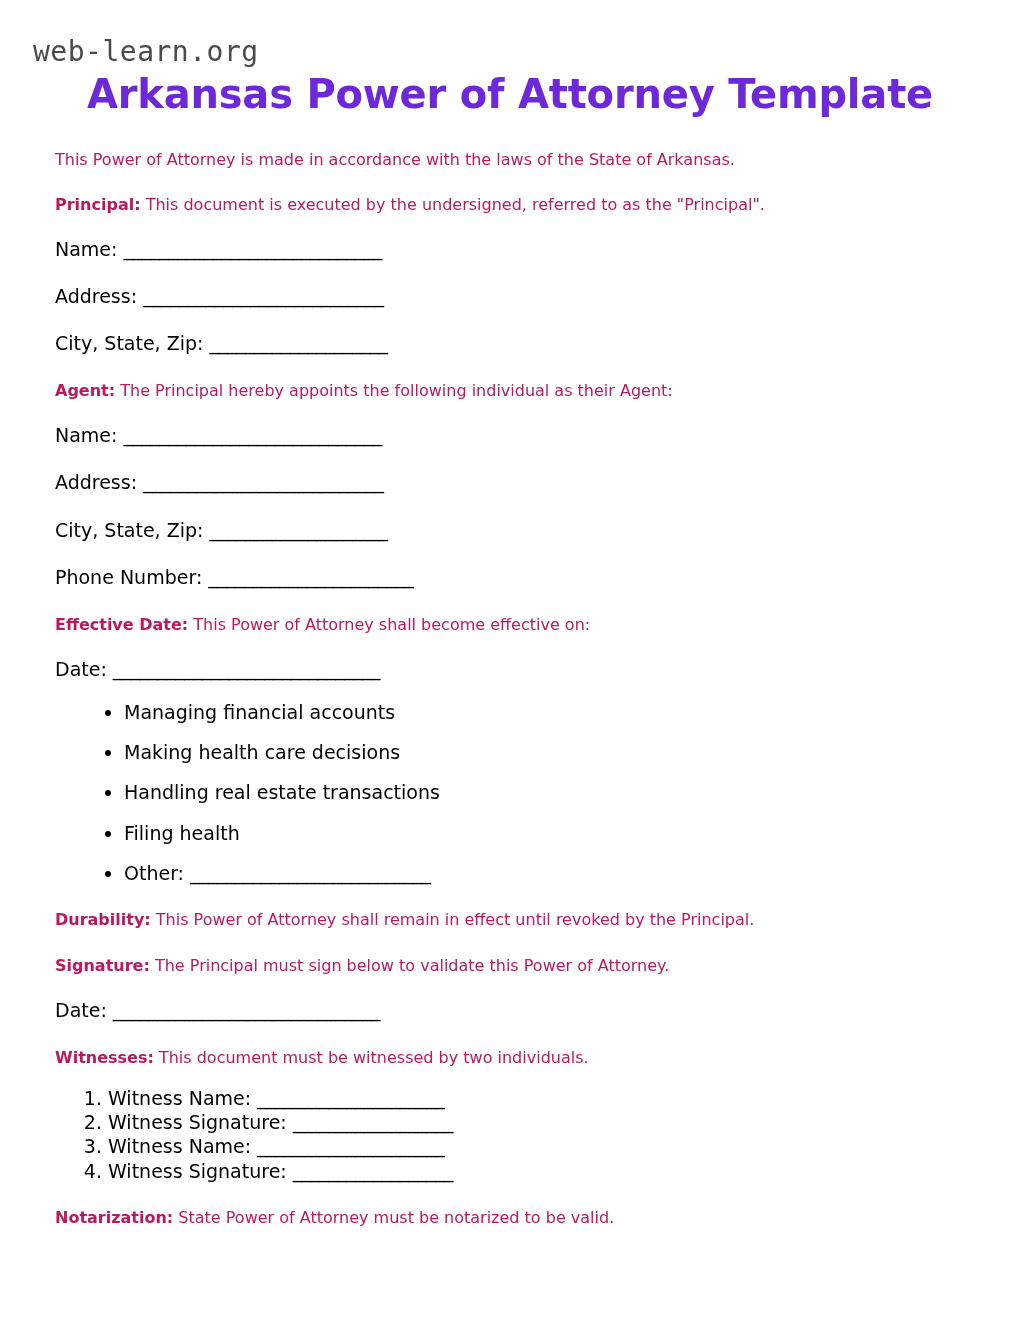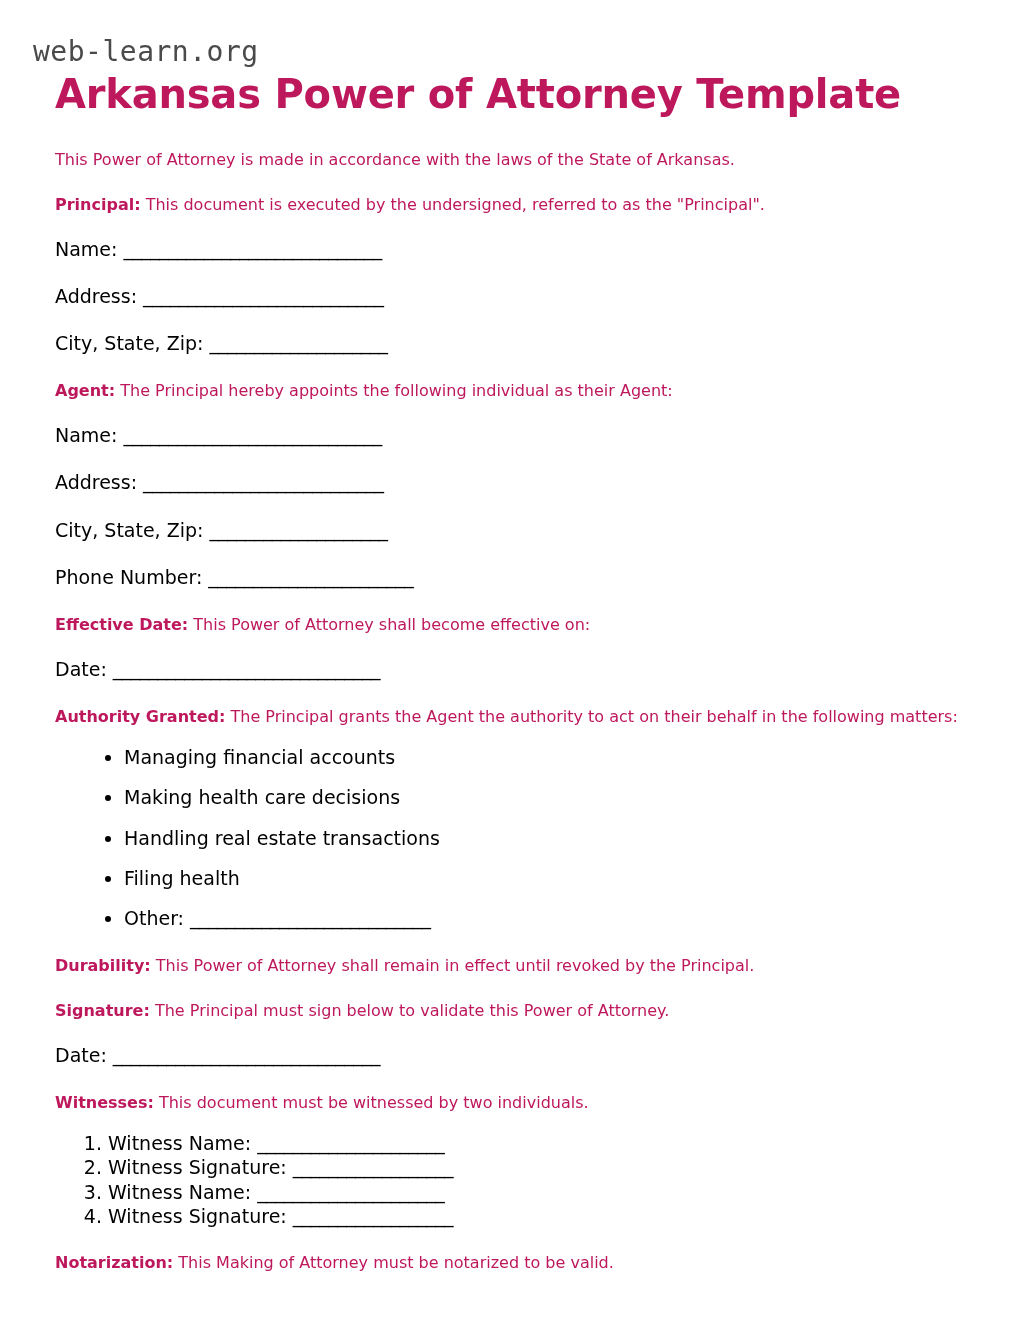--- a/index.html
+++ b/index.html
@@ -30,21 +30,22 @@
     letter-spacing: 0.5px;
     margin: 8px 0 0 -22px;
     white-space: nowrap;
   }
   .doc-title {
     font-size: 40px;
     font-weight: bold;
     line-height: 1.12;
     margin: 6px 0 0 0;
     letter-spacing: -0.2px;
-    color: #be185d;
+    color: #6d28d9;
+    text-align: center;
   }
   p.para {
     font-size: 16px;
     line-height: 1.32;
     margin: 24px 0 0 0;
     color: #be185d;
   }
   p.para.first {
     margin-top: 32px;
   }
@@ -113,21 +114,20 @@
   <p class="field"><span>Address: </span><span class="blank">___________________________</span></p>
 
   <p class="field"><span>City, State, Zip: </span><span class="blank">____________________</span></p>
 
   <p class="field"><span>Phone Number: </span><span class="blank">_______________________</span></p>
 
   <p class="para"><span class="lbl">Effective Date:</span><span> This Power of Attorney shall become effective on:</span></p>
 
   <p class="field"><span>Date: </span><span class="blank">______________________________</span></p>
 
-  <p class="para"><span class="lbl">Authority Granted:</span><span> The Principal grants the Agent the authority to act on their behalf in the following matters:</span></p>
 
   <ul class="bullets">
     <li><span>Managing financial accounts</span></li>
     <li><span>Making health care decisions</span></li>
     <li><span>Handling real estate transactions</span></li>
     <li><span>Filing health</span></li>
     <li><span class="nowrap">Other: </span><span class="blank">___________________________</span></li>
   </ul>
 
   <p class="para"><span class="lbl">Durability:</span><span> This Power of Attorney shall remain in effect until revoked by the Principal.</span></p>
@@ -139,15 +139,15 @@
 
   <p class="para"><span class="lbl">Witnesses:</span><span> This document must be witnessed by two individuals.</span></p>
 
   <ol class="witnesses">
     <li><span>Witness Name: </span><span class="blank">_____________________</span></li>
     <li><span>Witness Signature: </span><span class="blank">__________________</span></li>
     <li><span>Witness Name: </span><span class="blank">_____________________</span></li>
     <li><span>Witness Signature: </span><span class="blank">__________________</span></li>
   </ol>
 
-  <p class="para"><span class="lbl">Notarization:</span><span> This Making of Attorney must be notarized to be valid.</span></p>
+  <p class="para"><span class="lbl">Notarization:</span><span> State Power of Attorney must be notarized to be valid.</span></p>
 
 </div>
 
 </body></html>

